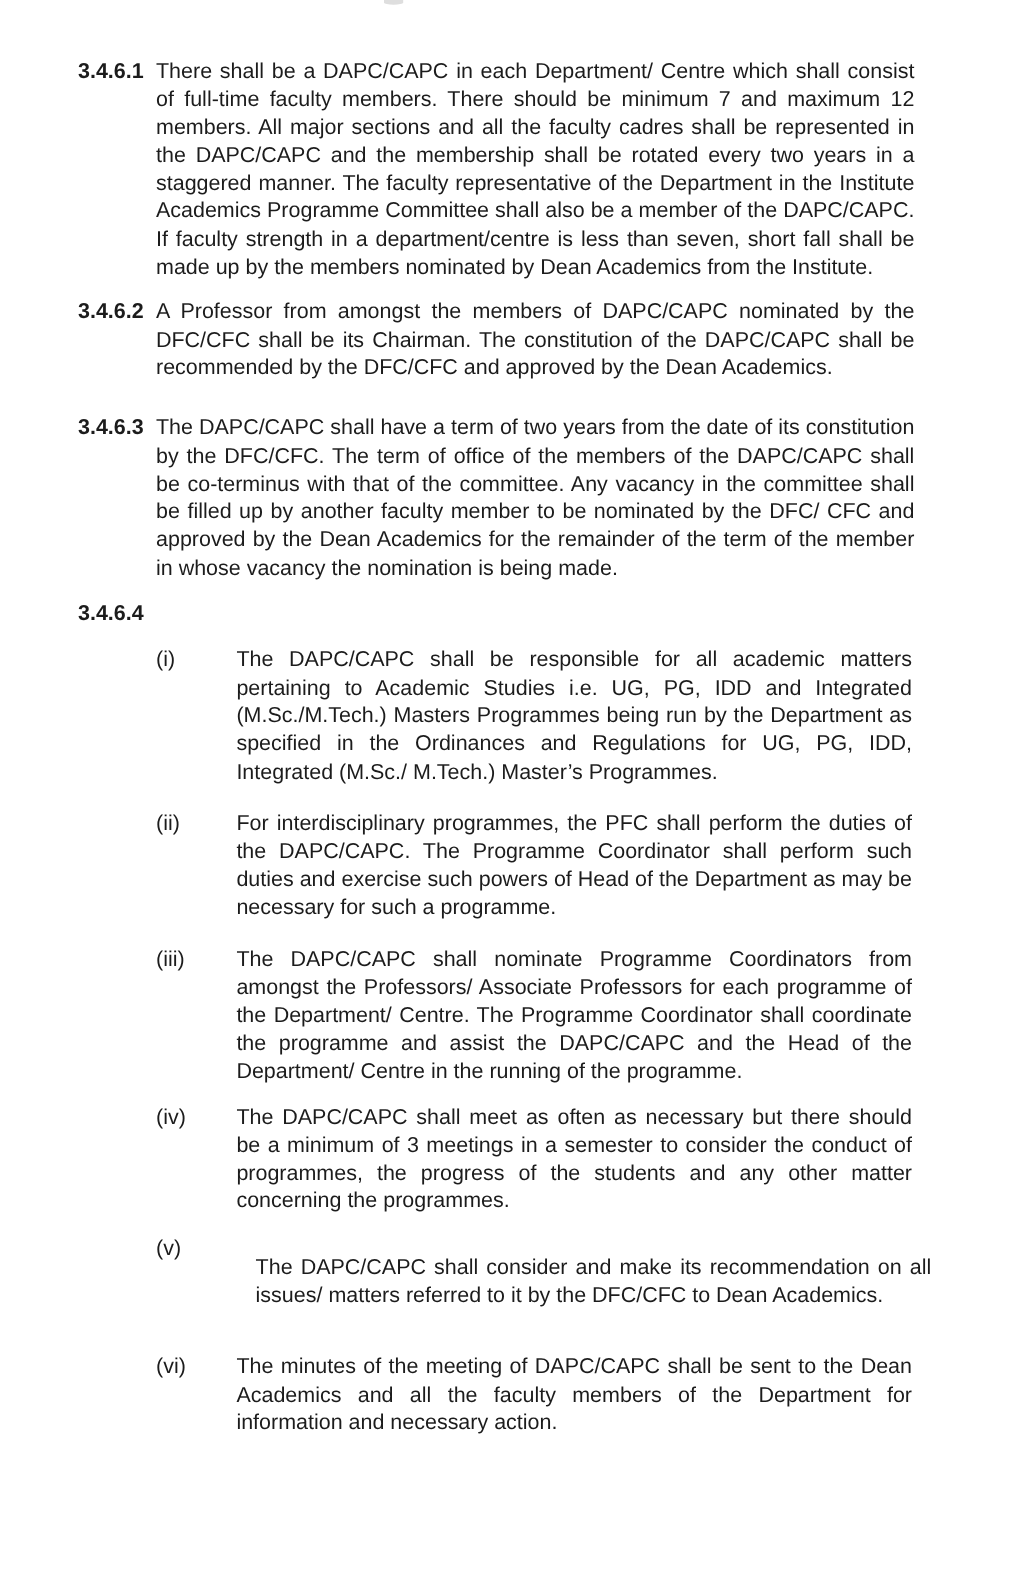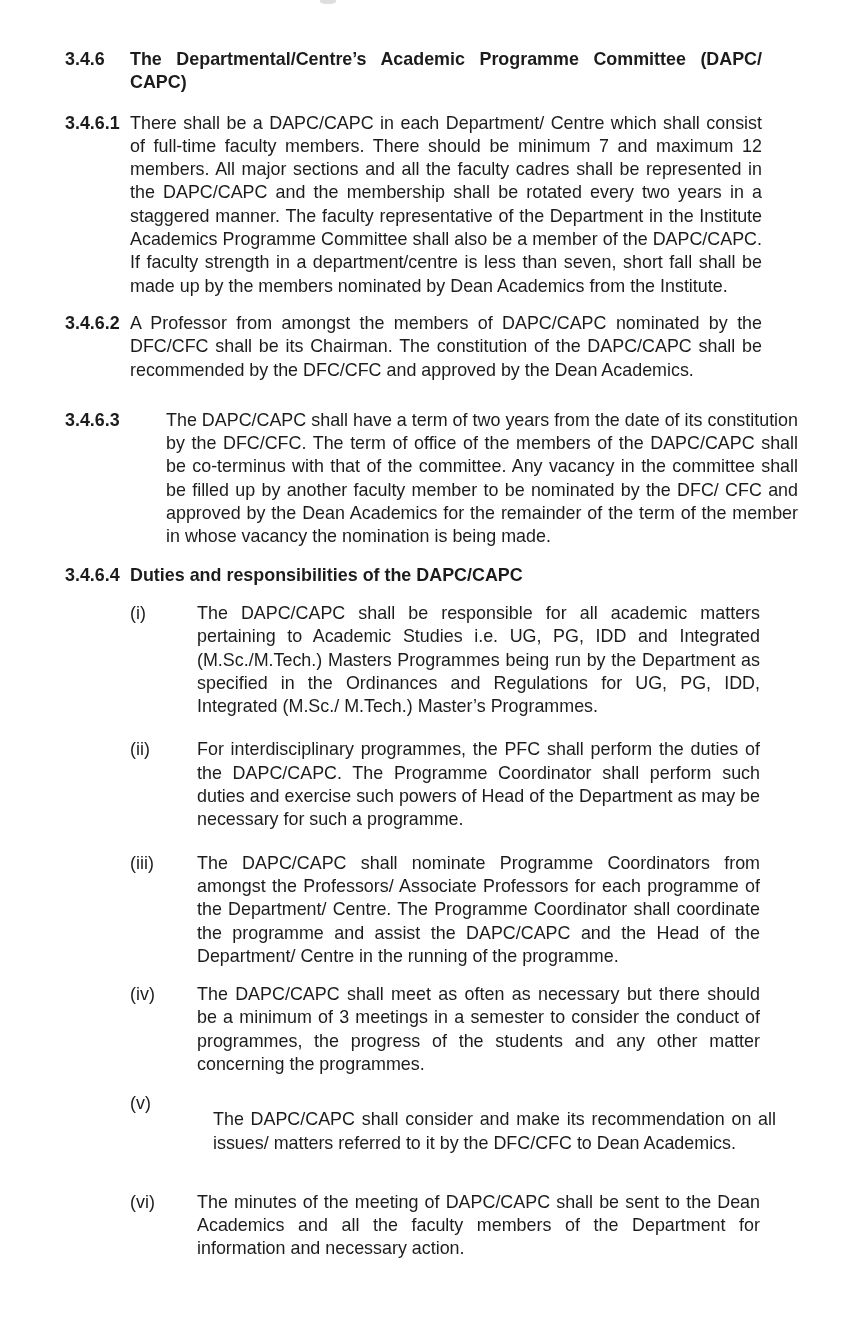--- a/index.html
+++ b/index.html
@@ -47,21 +47,21 @@
     font-size: inherit;
     line-height: inherit;
   }
   .clause-text {
     width: 632px;
     text-align: justify;
   }
   .section-heading   { margin-bottom: 17px; }
   .clause-1          { margin-bottom: 14px; }
   .clause-2          { margin-bottom: 27px; }
-  .clause-3          { margin-bottom: 15px; gap: 36px; }
+  .clause-3          { margin-bottom: 15px; }
   .sub-heading      { margin-bottom: 15px; }
   .duty {
     display: flex;
     align-items: flex-start;
     margin-left: 65px;
   }
   .duty-label {
     flex: none;
     width: 67px;
   }
@@ -76,43 +76,38 @@
   .duty-5 { margin-bottom: 20px; }
   .duty-6 { margin-bottom: 0; }
 </style>
 </head>
 <body>
 
 <div class="page">
 
   <div class="smudge"></div>
 
-  <div class="row section-heading">
-    <span class="num">3.4.6</span>
-    <h1 class="heading-text">The Departmental/Centre’s Academic Programme Committee (DAPC/ CAPC)</h1>
-  </div>
 
   <div class="row clause-1">
     <span class="num">3.4.6.1</span>
     <p class="clause-text" style="margin:0">There shall be a DAPC/CAPC in each Department/ Centre which shall consist of full-time faculty members. There should be minimum 7 and maximum 12 members. All major sections and all the faculty cadres shall be represented in the DAPC/CAPC and the membership shall be rotated every two years in a staggered manner.  The faculty representative of the Department in the Institute Academics Programme Committee shall also be a member of the DAPC/CAPC. If faculty strength in a department/centre is less than seven, short fall shall be made up by the members nominated by Dean Academics from the Institute.</p>
   </div>
 
   <div class="row clause-2">
     <span class="num">3.4.6.2</span>
     <p class="clause-text" style="margin:0">A Professor from amongst the members of DAPC/CAPC nominated by the DFC/CFC shall be its Chairman. The constitution of the DAPC/CAPC shall be recommended by the DFC/CFC and approved by the Dean Academics.</p>
   </div>
 
   <div class="row clause-3">
     <span class="num">3.4.6.3</span>
     <p class="clause-text" style="margin:0">The DAPC/CAPC shall have a term of two years from the date of its constitution by the DFC/CFC. The term of office of the members of the DAPC/CAPC shall be co-terminus with that of the committee. Any vacancy in the committee shall be filled up by another faculty member to be nominated by the DFC/ CFC and approved by the Dean Academics for the remainder of the term of the member in whose vacancy the nomination is being made.</p>
   </div>
 
   <div class="row sub-heading">
     <span class="num">3.4.6.4</span>
-    <h2 class="heading-text">Duties and responsibilities of the DAPC/CAPC</h2>
   </div>
 
   <div class="duty duty-1">
     <span class="duty-label">(i)</span>
     <p class="duty-text" style="margin:0">The DAPC/CAPC shall be responsible for all academic matters pertaining to Academic Studies i.e. UG, PG, IDD and Integrated (M.Sc./M.Tech.) Masters Programmes being run by the Department as specified in the Ordinances and Regulations for UG, PG, IDD, Integrated  (M.Sc./ M.Tech.) Master’s Programmes.</p>
   </div>
 
   <div class="duty duty-2">
     <span class="duty-label">(ii)</span>
     <p class="duty-text" style="margin:0">For interdisciplinary programmes, the PFC shall perform the duties of the DAPC/CAPC. The Programme Coordinator shall perform such duties and exercise such powers of Head of the Department as may be necessary for such a programme.</p>

